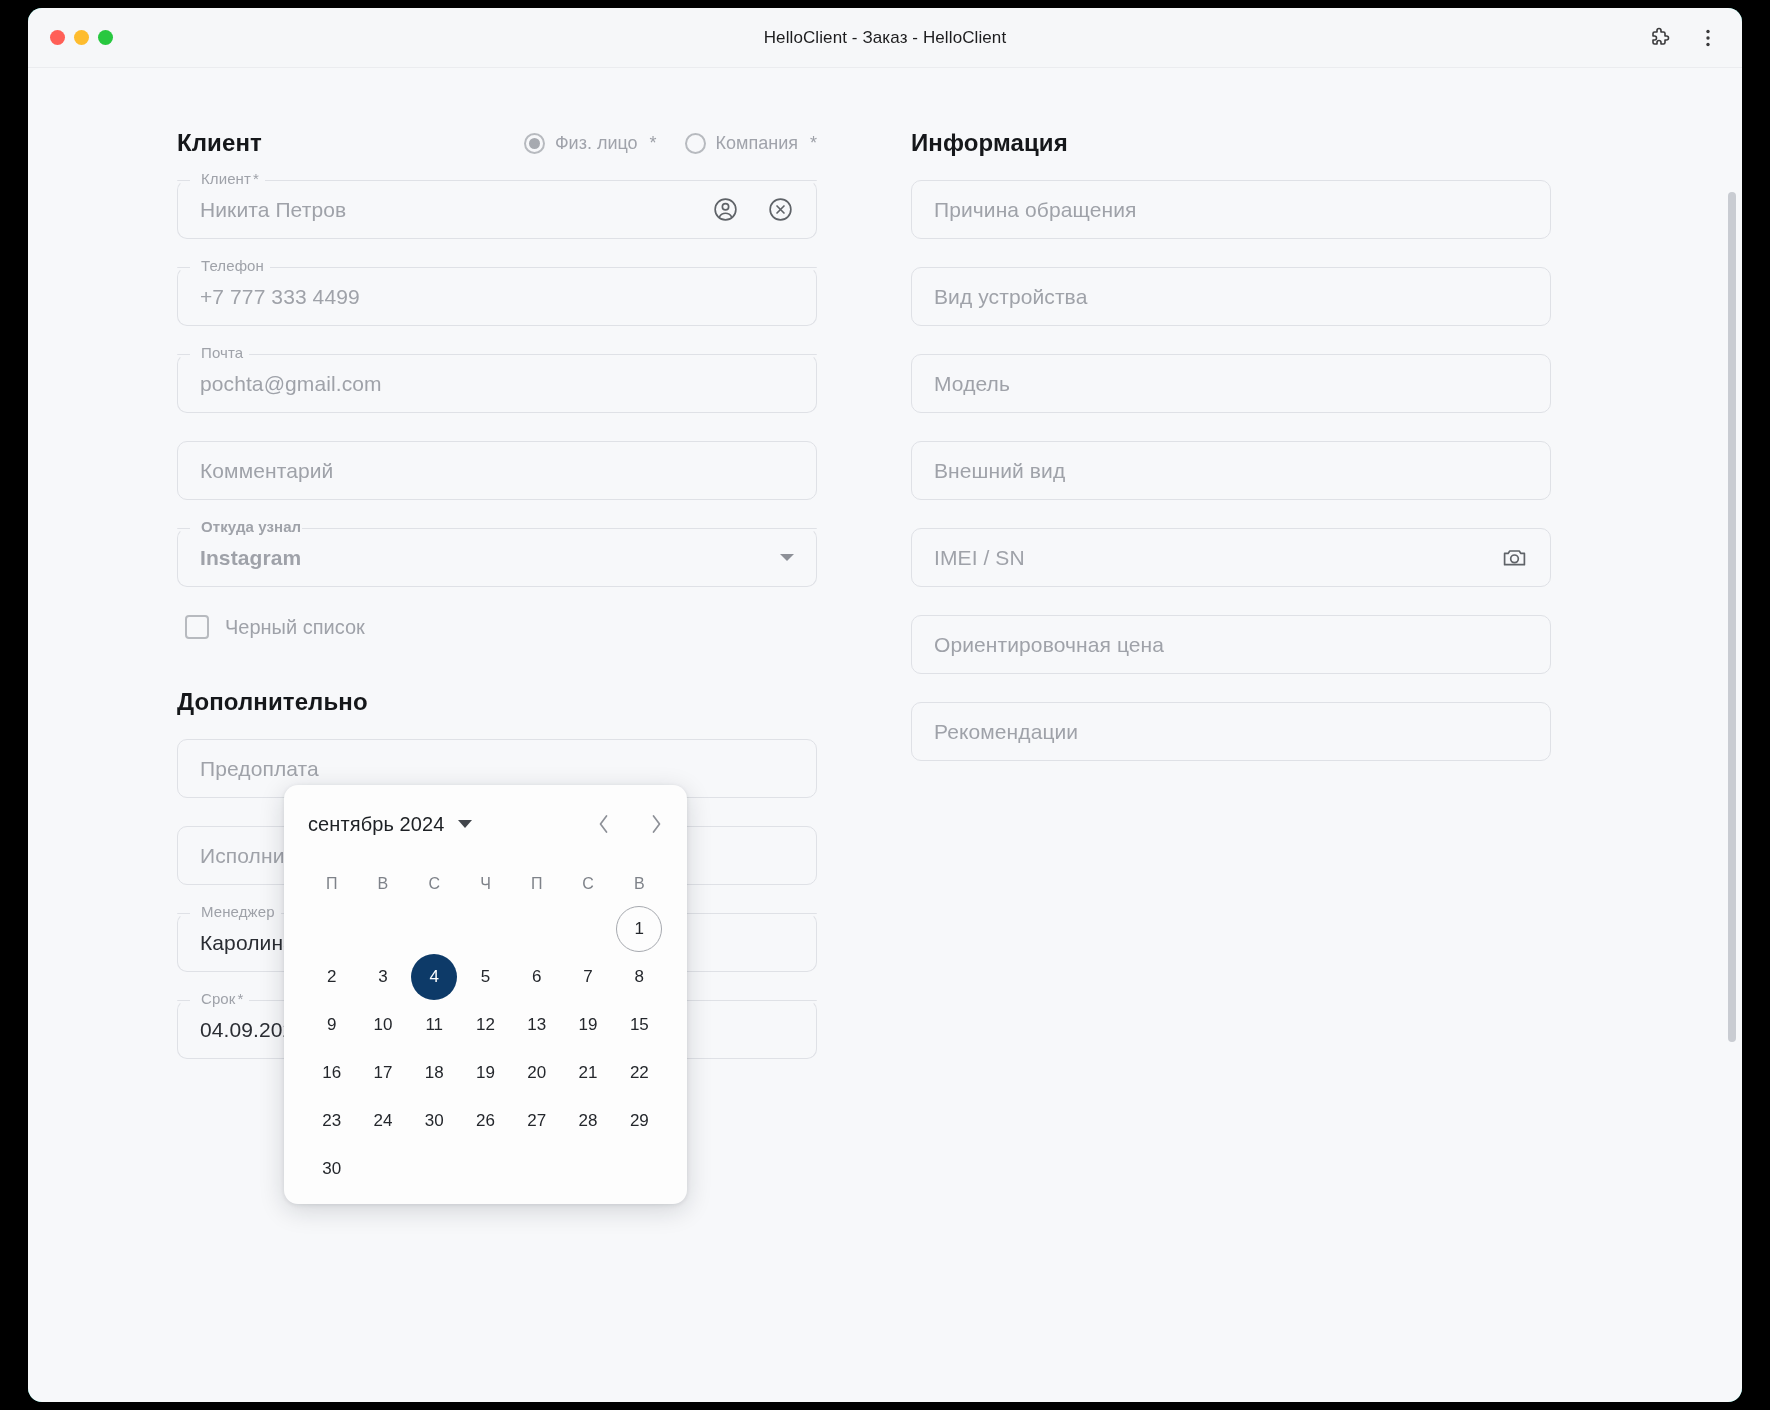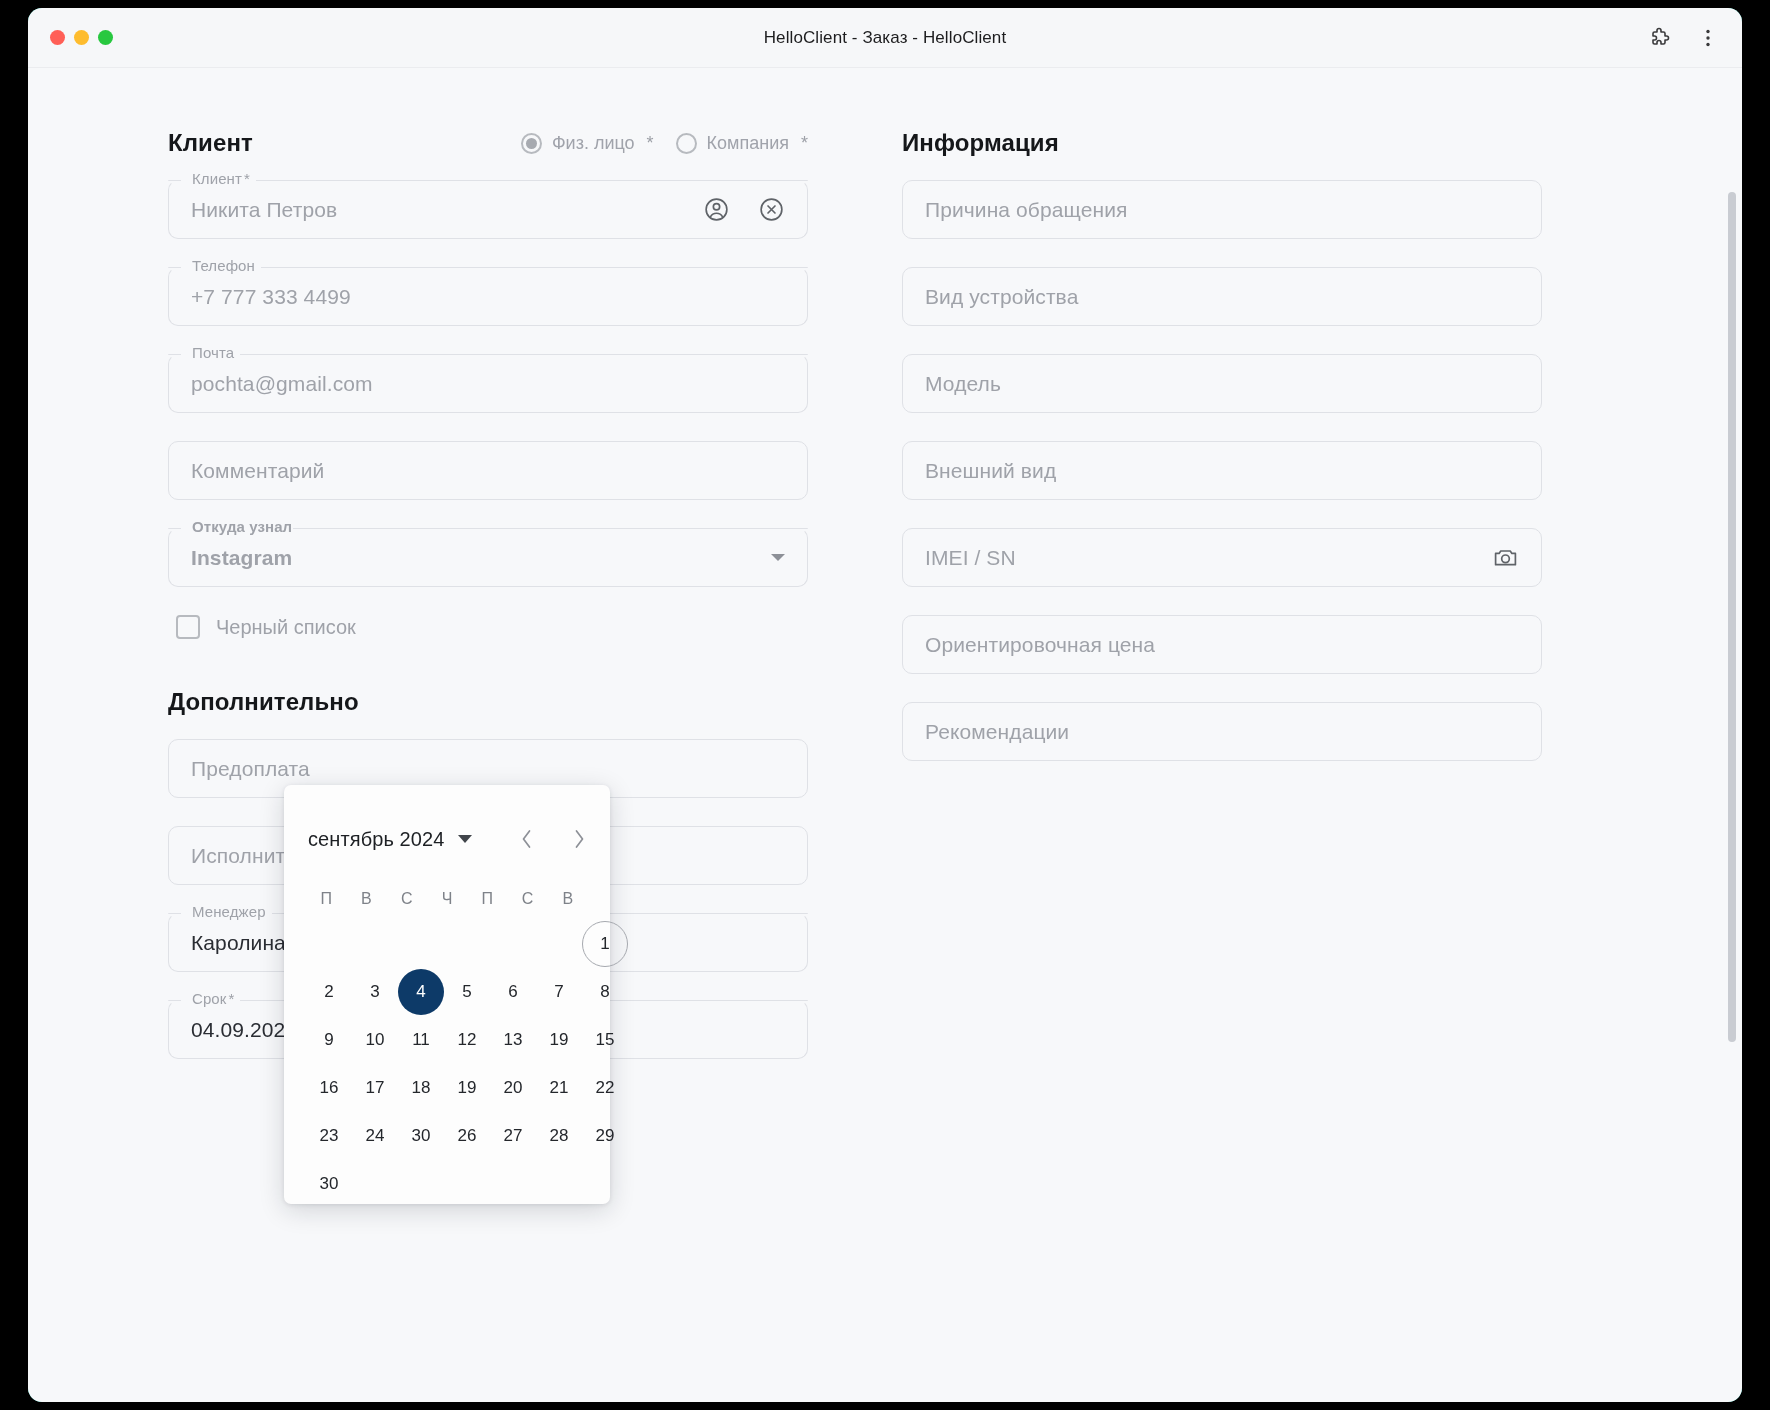--- a/index.html
+++ b/index.html
@@ -67,21 +67,21 @@
   #page {
     position: relative;
     width: 100%;
     height: calc(100% - 60px);
     background: #f7f8fa;
     overflow: hidden;
   }
 
   #columns {
     display: flex;
-    padding: 58px 0 0 0;
+    padding: 58px 0 0 9px;
     gap: 0;
   }
   .col { width: 640px; }
   .col-left  { margin-left: 140px; }
   .col-right { margin-left: 94px; }
 
   .section-title {
     font-size: 24px;
     font-weight: bold;
     color: #15171a;
@@ -92,21 +92,21 @@
     display: flex;
     align-items: center;
     height: 34px;
     margin-bottom: 20px;
   }
 
   .radio-group {
     margin-left: auto;
     display: flex;
     align-items: center;
-    gap: 22px;
+    gap: 28px;
   }
   .radio-opt {
     display: flex;
     align-items: center;
     gap: 10px;
     font-size: 18px;
     color: #a0a3ab;
   }
   .radio-ring {
     width: 21px; height: 21px;
@@ -201,26 +201,26 @@
     border-radius: 4px;
     flex: none;
   }
   .checkrow .lbl { font-size: 20px; color: #9fa2a9; }
 
   
   #calendar {
     position: absolute;
     left: 256px;
     top: 717px;
-    width: 326px;
+    width: 403px;
     height: 419px;
     background: #fdfdfd;
-    border-radius: 7px;
+    border-radius: 14px;
     box-shadow: 0 6px 26px rgba(20,25,40,0.16), 0 1px 4px rgba(20,25,40,0.10);
-    padding: 15px 22px;
+    padding: 0 22px;
     z-index: 40;
   }
   .cal-head {
     display: flex;
     align-items: center;
     height: 78px;
     padding: 0 2px;
   }
   .cal-month {
     font-size: 20px;

